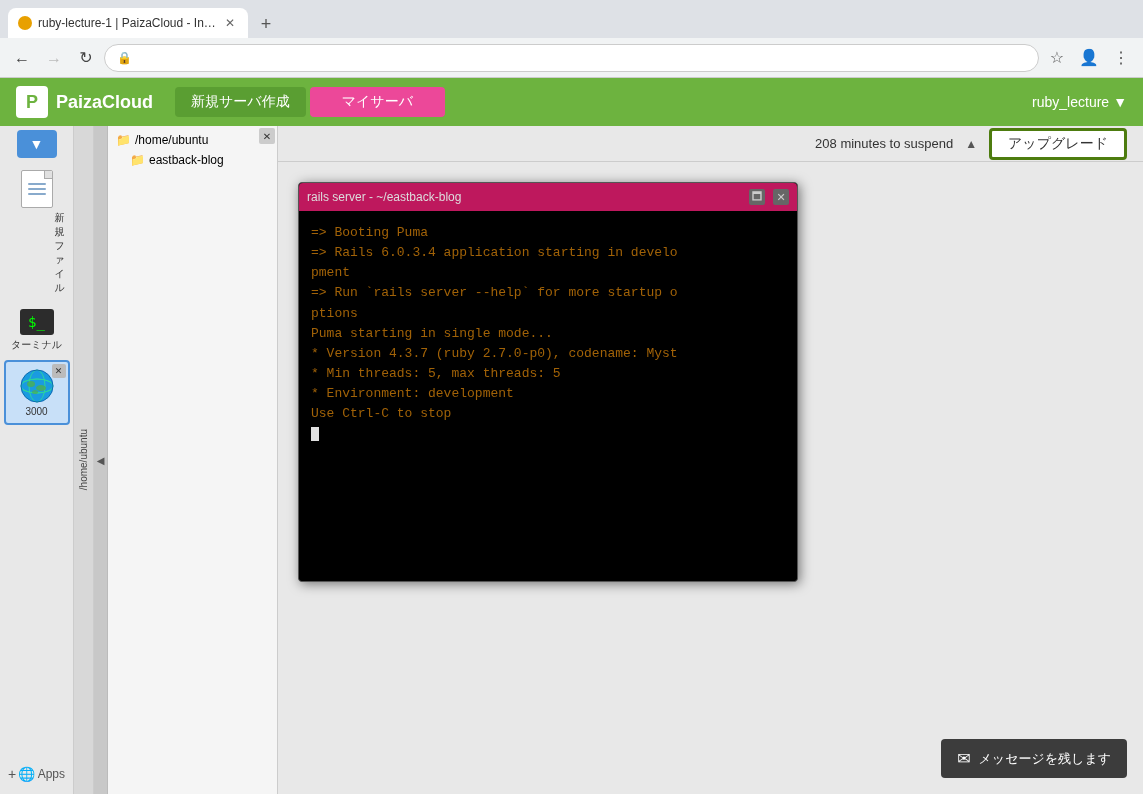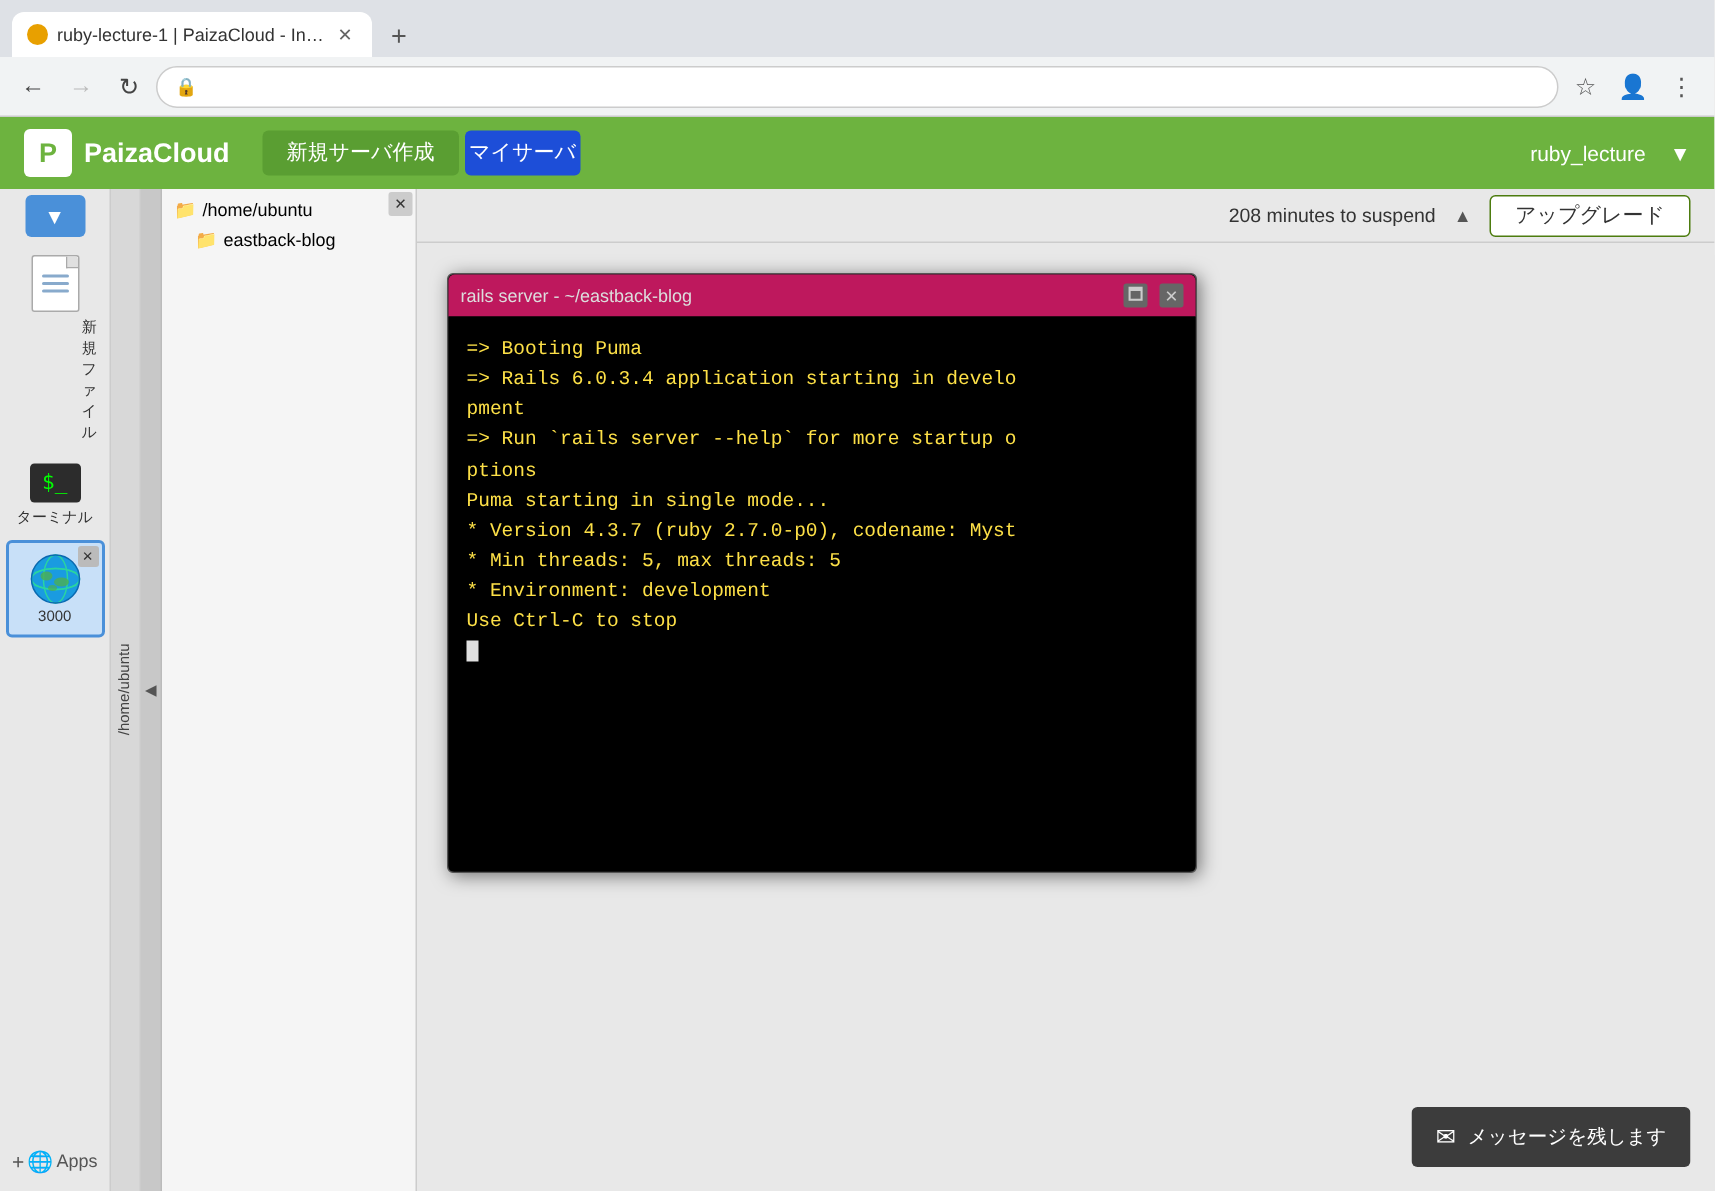--- a/index.html
+++ b/index.html
@@ -32,24 +32,24 @@
 
 <div style="height:48px;background:#6db33f;display:flex;align-items:center;padding:0 16px;gap:8px;">
   <div style="display:flex;align-items:center;gap:8px;color:#fff;font-size:20px;font-weight:bold;">
     <div style="width:32px;height:32px;background:#fff;border-radius:4px;display:flex;align-items:center;justify-content:center;">
       <span style="color:#6db33f;font-weight:bold;font-size:18px;">P</span>
     </div>
     <span style="color:#fff;font-size:18px;font-weight:bold;">PaizaCloud</span>
   </div>
   <div style="display:flex;align-items:center;gap:4px;margin-left:14px;">
     <button style="background:#5a9e32;color:#fff;border:none;padding:6px 16px;border-radius:4px;font-size:14px;cursor:pointer;">新規サーバ作成</button>
-    <button style="background:#1d4ed8;color:#fff;border:none;padding:6px 3px;border-radius:4px;font-size:14px;cursor:pointer;">マイサーバ</button>
+    <button style="background:#ec4899;color:#fff;border:none;padding:6px 32px;border-radius:4px;font-size:14px;cursor:pointer;">マイサーバ</button>
   </div>
   <div style="flex:1;"></div>
-  <div style="color:#fff;font-size:14px;display:flex;align-items:center;gap:16px;cursor:pointer;">
+  <div style="color:#fff;font-size:14px;display:flex;align-items:center;gap:4px;cursor:pointer;">
     <span>ruby_lecture</span>
     <span>▼</span>
   </div>
 </div>
 
 <div style="display:flex;width:100%;height:calc(794px - 38px - 40px - 48px);position:relative;background:#e8e8e8;">
 
   <div style="width:74px;background:#e8e8e8;border-right:1px solid #ccc;display:flex;flex-direction:column;align-items:center;padding-top:4px;">
 
     <div style="width:40px;height:28px;background:#4a90d9;border-radius:4px;display:flex;align-items:center;justify-content:center;margin-bottom:6px;cursor:pointer;">
@@ -117,34 +117,34 @@
       <span>📁</span>
       <span>eastback-blog</span>
     </div>
   </div>
 
   <div style="flex:1;display:flex;flex-direction:column;background:#e8e8e8;">
 
     <div style="height:36px;background:#e8e8e8;display:flex;align-items:center;justify-content:flex-end;padding:0 16px;gap:12px;border-bottom:1px solid #ccc;">
       <span style="font-size:13px;color:#333;">208 minutes to suspend</span>
       <span style="font-size:12px;color:#555;cursor:pointer;">▲</span>
-      <button style="background:#fff;border:1px solid #4d7c0f;border-radius:4px;padding:4px 16px;font-size:14px;color:#333;cursor:pointer;">アップグレード</button>
+      <button style="background:#fff;border:3px solid #4d7c0f;border-radius:4px;padding:4px 16px;font-size:14px;color:#333;cursor:pointer;">アップグレード</button>
     </div>
 
     <div style="flex:1;padding:20px;position:relative;">
 
       <div style="width:500px;background:#000;border:1px solid #555;border-radius:4px;box-shadow:2px 2px 12px rgba(0,0,0,0.5);">
 
         <div style="background:#be185d;height:28px;display:flex;align-items:center;padding:0 8px;gap:8px;border-radius:4px 4px 0 0;">
           <span style="color:#ddd;font-size:12px;flex:1;">rails server - ~/eastback-blog</span>
           <button style="width:16px;height:16px;display:flex;align-items:center;justify-content:center;cursor:pointer;background:#666;border-radius:2px;color:#ccc;font-size:11px;border:none;">🗖</button>
           <button style="width:16px;height:16px;display:flex;align-items:center;justify-content:center;cursor:pointer;background:#666;border-radius:2px;color:#ccc;font-size:11px;border:none;">✕</button>
         </div>
 
-        <div style="padding:12px;font-family:'Courier New',monospace;font-size:13px;color:#fde047;line-height:1.55;background:#000;border-radius:0 0 4px 4px;min-height:370px;">
+        <div style="padding:12px;font-family:'Courier New',monospace;font-size:13px;color:#a16207;line-height:1.55;background:#000;border-radius:0 0 4px 4px;min-height:370px;">
           <div>=&gt; Booting Puma</div>
           <div>=&gt; Rails 6.0.3.4 application starting in develo</div>
           <div>pment</div>
           <div>=&gt; Run `rails server --help` for more startup o</div>
           <div>ptions</div>
           <div>Puma starting in single mode...</div>
           <div>* Version 4.3.7 (ruby 2.7.0-p0), codename: Myst</div>
           <div>* Min threads: 5, max threads: 5</div>
           <div>* Environment: development</div>
           <div>Use Ctrl-C to stop</div>

